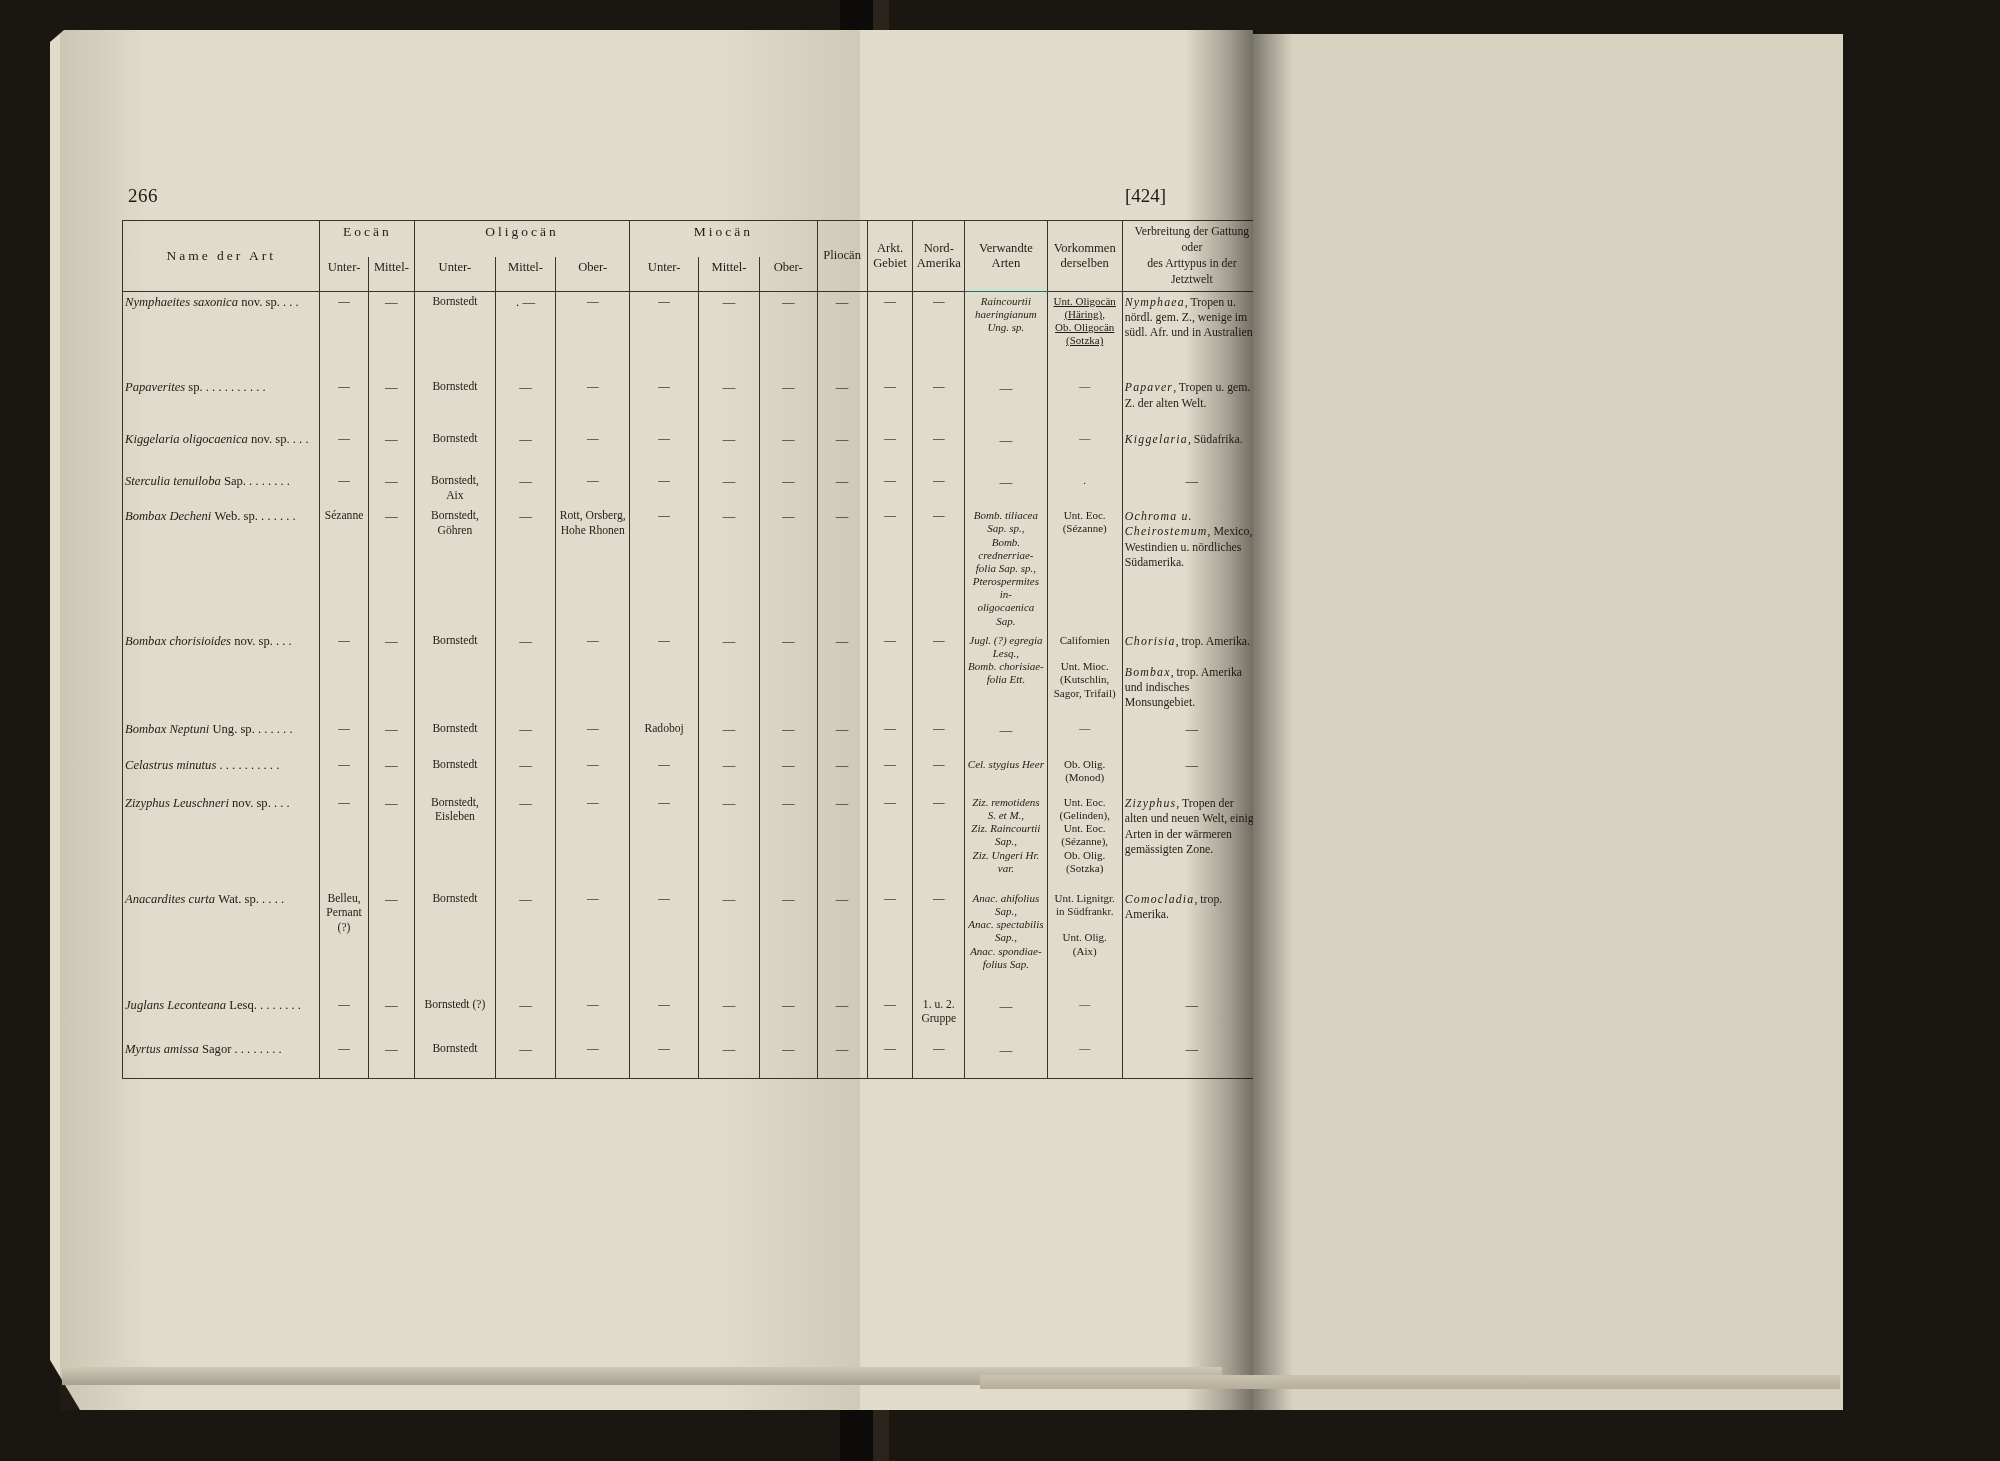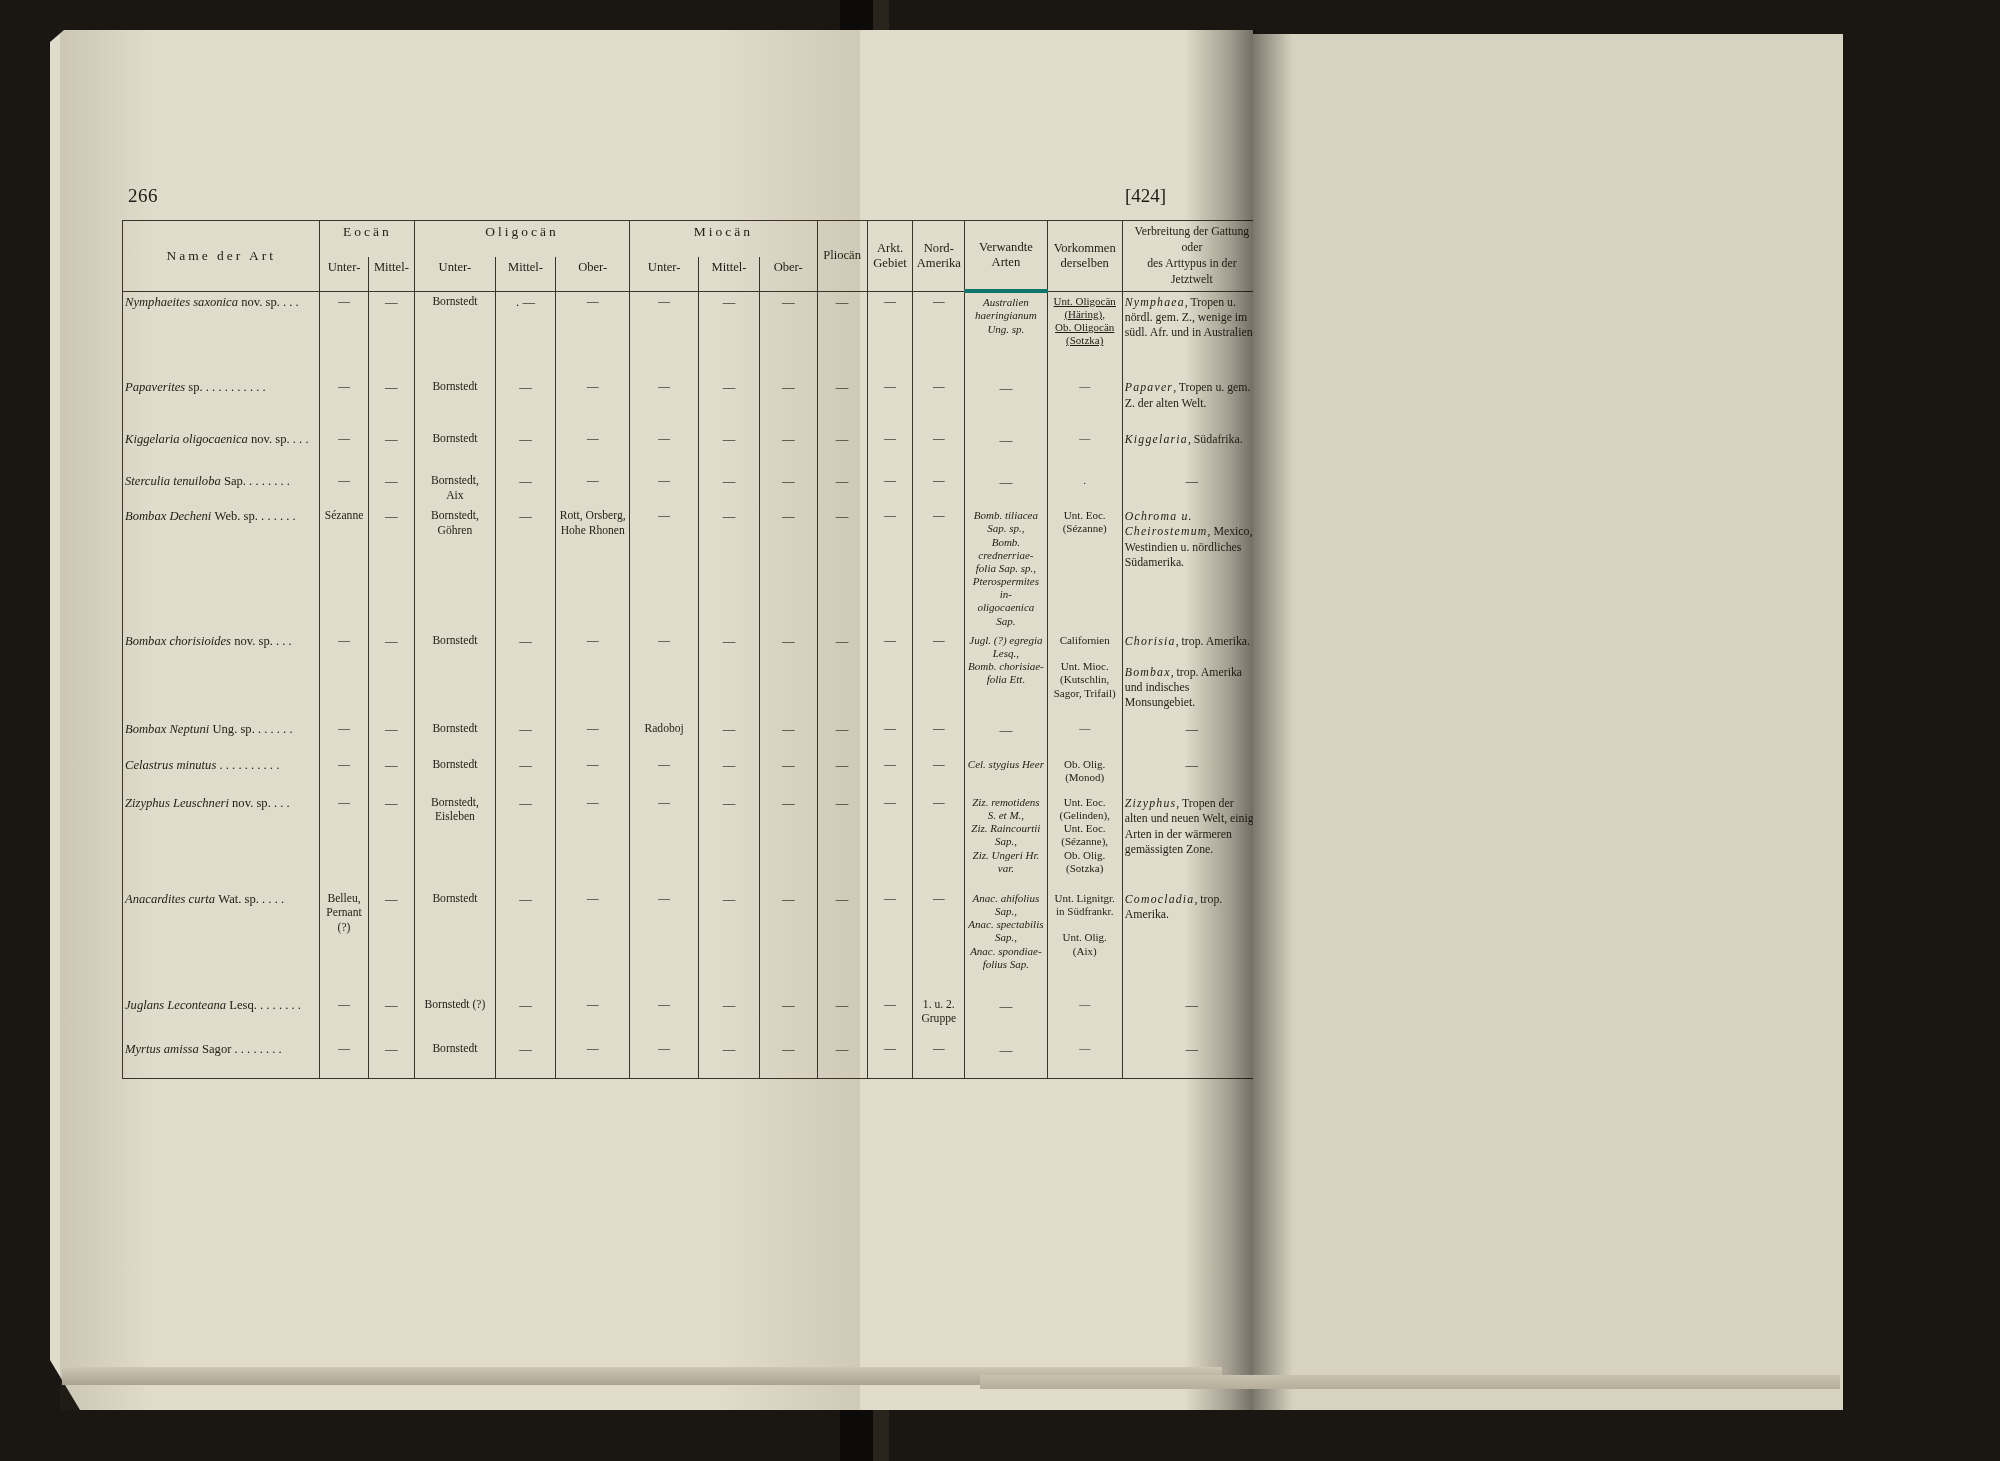--- a/index.html
+++ b/index.html
@@ -106,21 +106,21 @@
           <td class="topline grpname" colspan="2">Eocän</td>
           <td class="topline grpname" colspan="3">Oligocän</td>
           <td class="topline grpname" colspan="3">Miocän</td>
           <td class="topline" rowspan="2" style="vertical-align:middle;border-bottom:1px solid #3a332a;">Pliocän</td>
           <td class="topline" rowspan="2" style="vertical-align:middle;border-bottom:1px solid #3a332a;">
             <span>Arkt.</span><br><span>Gebiet</span>
           </td>
           <td class="topline" rowspan="2" style="vertical-align:middle;border-bottom:1px solid #3a332a;">
             <span>Nord-</span><br><span>Amerika</span>
           </td>
-          <td class="topline" rowspan="2" style="vertical-align:middle;border-bottom:4px solid #0f766e;">
+          <td class="topline" rowspan="2" style="vertical-align:middle;border-bottom:1px solid #0f766e;">
             <span>Verwandte</span><br><span>Arten</span>
           </td>
           <td class="topline" rowspan="2" style="vertical-align:middle;border-bottom:1px solid #3a332a;">
             <span>Vorkommen</span><br><span>derselben</span>
           </td>
           <td class="topline" rowspan="2" style="vertical-align:middle;border-bottom:1px solid #3a332a;font-size:11.8px;line-height:1.35;">
             <span>Verbreitung der Gattung oder</span><br><span>des Arttypus in der Jetztwelt</span>
           </td>
         </tr>
         <tr class="hrow">
@@ -141,21 +141,21 @@
             <td class="ctr" style="border-top: 0px;">—</td>
             <td class="ctr small" style="border-top: 0px;">Bornstedt</td>
             <td class="ctr" style="border-top: 0px;">. —</td>
             <td class="ctr small" style="border-top: 0px;">—</td>
             <td class="ctr small" style="border-top: 0px;">—</td>
             <td class="ctr" style="border-top: 0px;">—</td>
             <td class="ctr" style="border-top: 0px;">—</td>
             <td class="ctr" style="border-top: 0px;">—</td>
             <td class="ctr small" style="border-top: 0px;">—</td>
             <td class="ctr small" style="border-top: 0px;">—</td>
-            <td class="ctr tiny" style="border-top: 0px;"><span class="it">Australien</span><br><span class="it">haeringianum</span><br><span class="it">Ung. sp.</span></td>
+            <td class="ctr tiny" style="border-top: 0px;"><span class="it">Raincourtii</span><br><span class="it">haeringianum</span><br><span class="it">Ung. sp.</span></td>
             <td class="ctr tiny" style="border-top: 0px; text-decoration: underline;">Unt. Oligocän<br>(Häring),<br>Ob. Oligocän<br>(Sotzka)</td>
             <td class="lastcol" style="border-top: 0px;"><span class="sp">Nymphaea</span>, Tropen u. nördl. gem. Z., wenige im südl. Afr. und in Australien.</td>
           </tr>
           <tr style="height: 52px;">
             <td class="namecell" style="border-top: 0px;"><span class="it">Papaverites</span> <span class="rom">sp. . . . . . . . . . .</span></td>
             <td class="ctr small" style="border-top: 0px;">—</td>
             <td class="ctr" style="border-top: 0px;">—</td>
             <td class="ctr small" style="border-top: 0px;">Bornstedt</td>
             <td class="ctr" style="border-top: 0px;">—</td>
             <td class="ctr small" style="border-top: 0px;">—</td>

